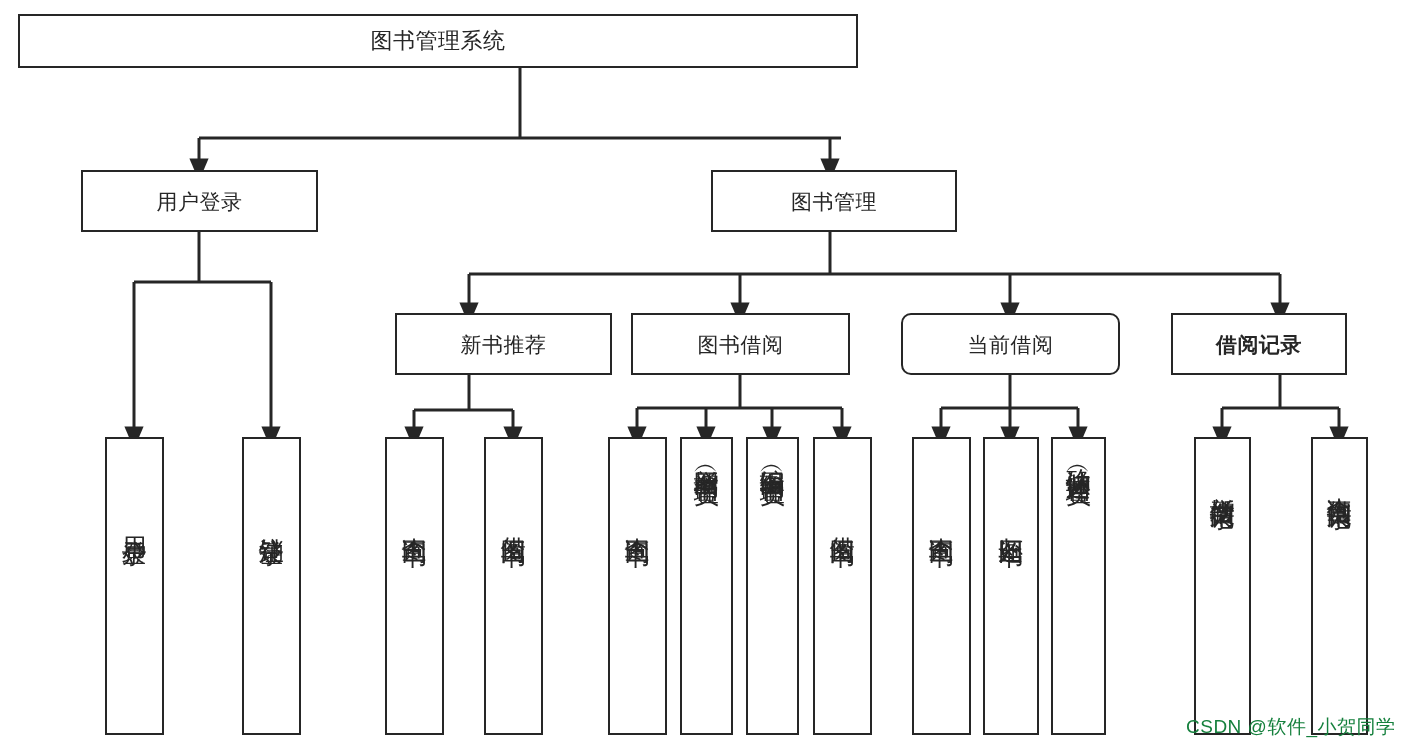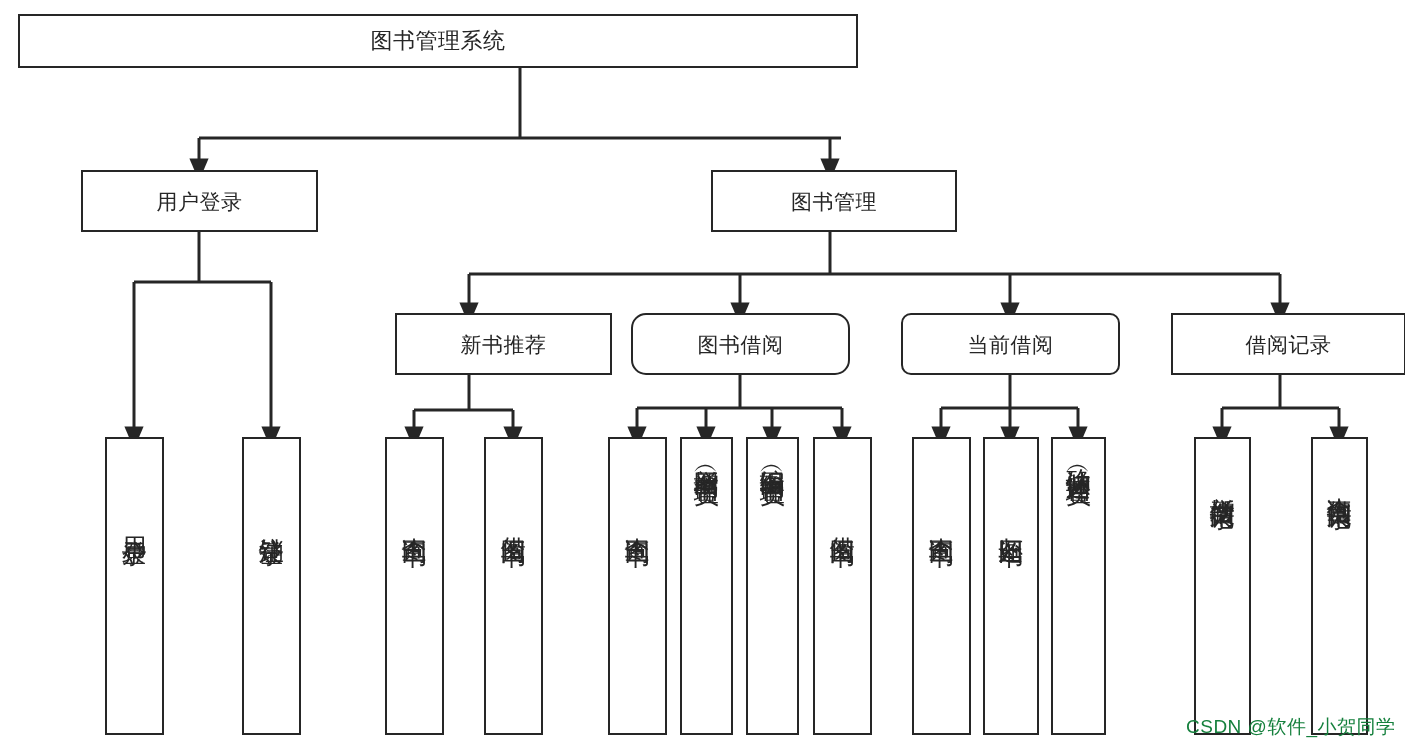--- a/index.html
+++ b/index.html
@@ -135,27 +135,27 @@
   <div class="node h-node" style="left:81px; top:170px; width:237px; height:62px;">
     <span class="label">用户登录</span>
   </div>
   <div class="node h-node" style="left:711px; top:170px; width:246px; height:62px;">
     <span class="label">图书管理</span>
   </div>
 
   <div class="node h-node" style="left:361px; top:313px; width:217px; height:62px;margin-left:34px;">
     <span class="label">新书推荐</span>
   </div>
-  <div class="node h-node" style="left:631px; top:313px; width:219px; height:62px;border-radius:15px;">
+  <div class="node h-node" style="left:631px; top:313px; width:219px; height:62px;">
     <span class="label">图书借阅</span>
   </div>
   <div class="node h-node" style="left:901px; top:313px; width:219px; height:62px;border-radius:10px;">
     <span class="label">当前借阅</span>
   </div>
-  <div class="node h-node" style="left:1171px; top:313px; width:235px; height:62px;">
+  <div class="node h-node" style="left:1171px; top:313px; width:176px; height:62px;font-weight:bold;">
     <span class="label">借阅记录</span>
   </div>
 
   <div class="node v-node short" style="left:105px; top:437px; width:59px; height:298px;">
     <span class="label">用户登录</span>
   </div>
   <div class="node v-node short" style="left:242px; top:437px; width:59px; height:298px;">
     <span class="label">注销登录</span>
   </div>
 

